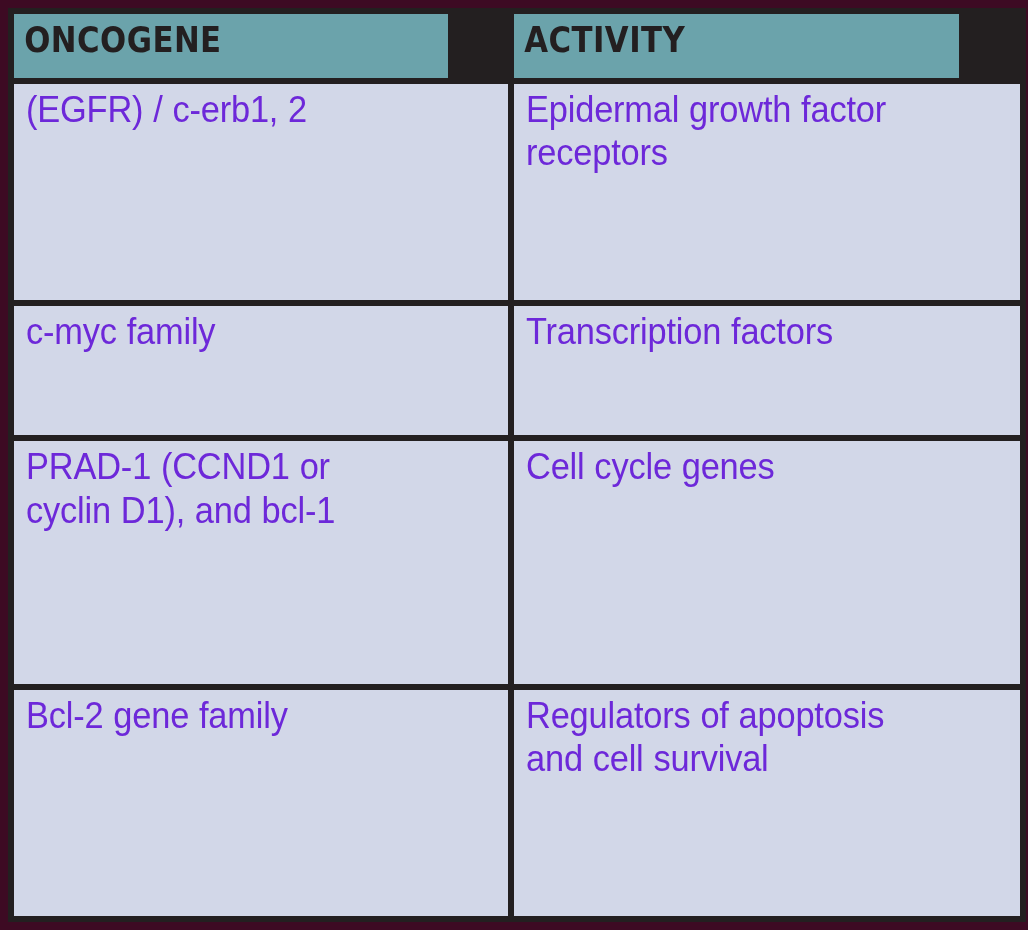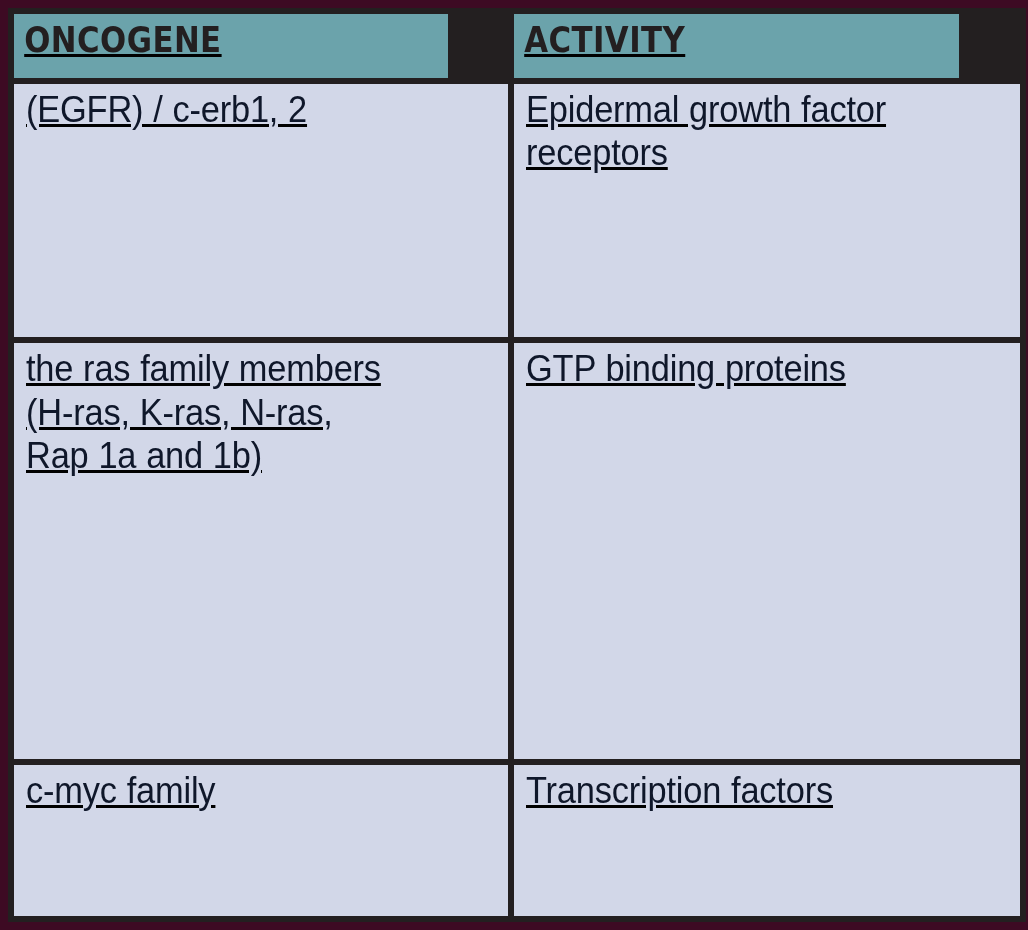--- a/index.html
+++ b/index.html
@@ -23,21 +23,20 @@
     background: #231f20;
     box-sizing: border-box;
   }
 
   table.oncogene-table {
     width: 1012px;
     height: 914px;
     border-collapse: collapse;
     table-layout: fixed;
     background: #231f20;
-    text-decoration: underline;
   }
 
   table.oncogene-table col.col-gene { width: 500px; }
   table.oncogene-table col.col-activity { width: 512px; }
 
   table.oncogene-table th,
   table.oncogene-table td {
     border: 6px solid #231f20;
     vertical-align: top;
     padding: 4px 10px 6px 12px;
@@ -54,21 +53,21 @@
     letter-spacing: 0.5px;
     line-height: 1.05;
     padding-top: 8px;
     padding-bottom: 6px;
     transform: scaleX(0.88);
     transform-origin: left center;
   }
 
   table.oncogene-table tbody td {
     background: #d2d7e8;
-    color: #0f172a;
+    color: #6d28d9;
     font-family: "Liberation Sans", sans-serif;
     font-size: 37px;
     line-height: 1.17;
     letter-spacing: -0.2px;
     word-spacing: 0.5px;
   }
 
   table.oncogene-table tbody td .cell-text {
     display: block;
     transform: scaleX(0.93);
@@ -105,33 +104,41 @@
     <tbody>
       <tr data-row="0">
         <td>
             <span class="cell-text">(EGFR) / c-erb1, 2</span>
           </td>
         <td>
             <span class="cell-text">Epidermal growth factor
 receptors</span>
           </td>
       </tr>
-      <tr data-row="1">
-        <td>
-            <span class="cell-text">the ras family members
-(H-ras, K-ras,  N-ras,
-Rap 1a and 1b)</span>
-          </td>
-        <td>
-            <span class="cell-text">GTP binding proteins</span>
-          </td>
-      </tr>
       <tr data-row="2">
         <td>
             <span class="cell-text">c-myc family</span>
           </td>
         <td>
             <span class="cell-text">Transcription factors</span>
           </td>
       </tr>
+      <tr data-row="4">
+        <td>
+            <span class="cell-text">PRAD-1 (CCND1 or
+cyclin D1), and bcl-1</span>
+          </td>
+        <td>
+            <span class="cell-text">Cell cycle genes</span>
+          </td>
+      </tr>
+      <tr data-row="5">
+        <td>
+            <span class="cell-text">Bcl-2 gene family</span>
+          </td>
+        <td>
+            <span class="cell-text">Regulators of apoptosis
+and cell survival</span>
+          </td>
+      </tr>
     </tbody>
   </table>
 </div>
 
 </body></html>

